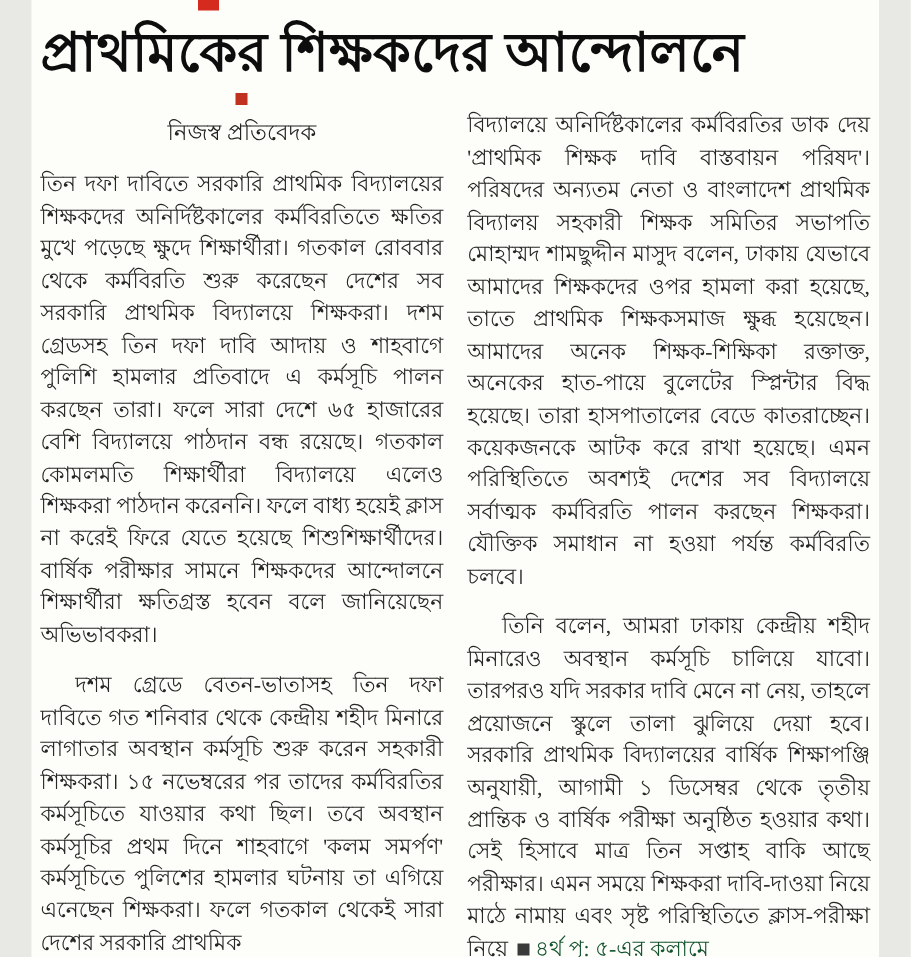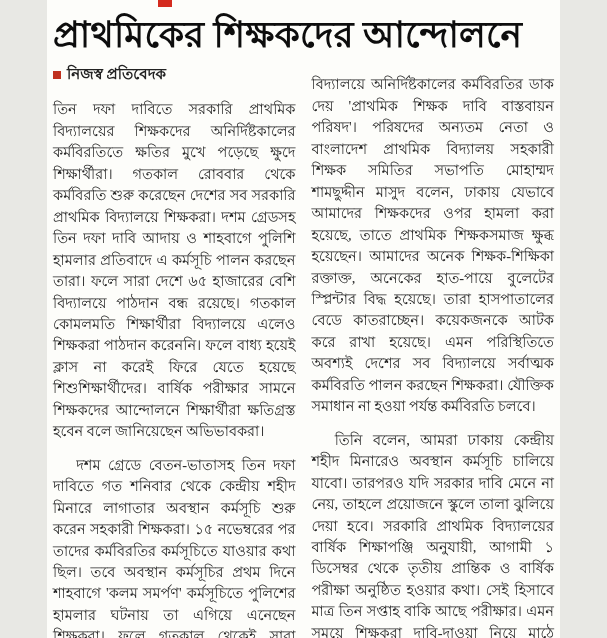--- a/index.html
+++ b/index.html
@@ -3,21 +3,21 @@
 <meta charset="utf-8">
 <style>
   html, body {
     margin: 0;
     padding: 0;
     background: #e8e8e4;
     font-family: "Liberation Serif", serif;
   }
   .page {
     position: relative;
-    width: 513px;
+    width: 565px;
     height: 638px;
     margin: 0 auto;
     background: #fdfdfa;
     color: #1c1c1c;
     overflow: hidden;
     box-sizing: border-box;
     padding: 4px 6px 4px 6px;
   }
   .red-mark {
     position: absolute;
@@ -43,24 +43,25 @@
     margin-top: 6px;
   }
   .col {
     flex: 1 1 0;
     min-width: 0;
   }
   .byline {
     display: flex;
     align-items: center;
     gap: 6px;
-    font-weight: 700;
+    font-weight: 400;
     font-size: 15px;
     color: #222;
     margin: 0 0 8px 0;
+    flex-direction: column;
   }
   .byline-sq {
     display: inline-block;
     width: 8px;
     height: 8px;
     background: #c0311f;
     flex: 0 0 auto;
   }
   .body-para {
     margin: 12px 0 10px 0;

